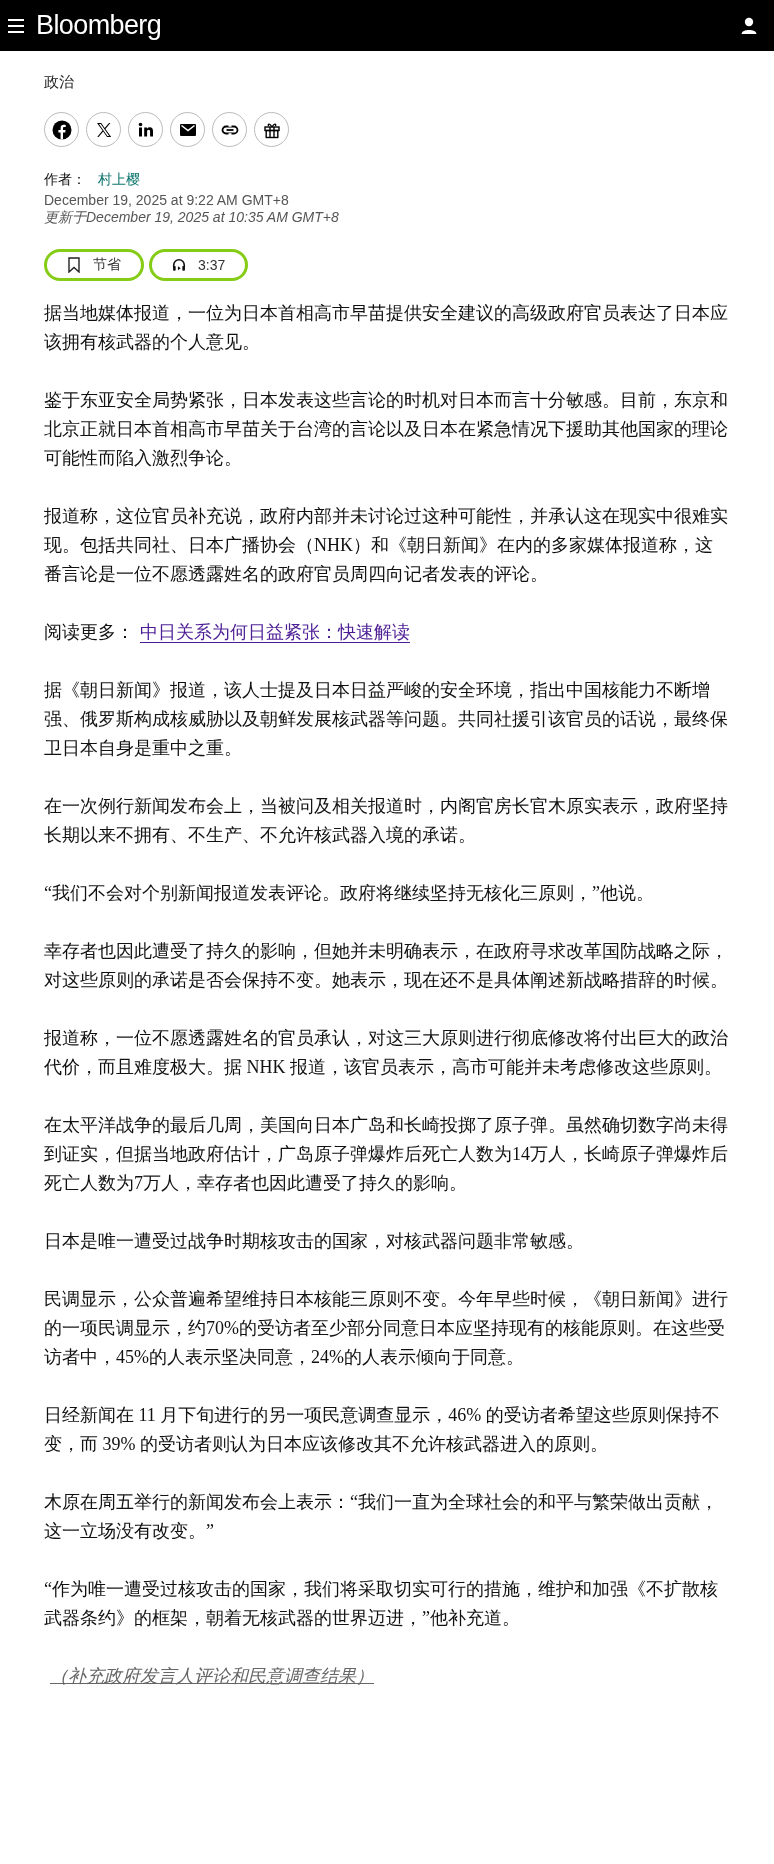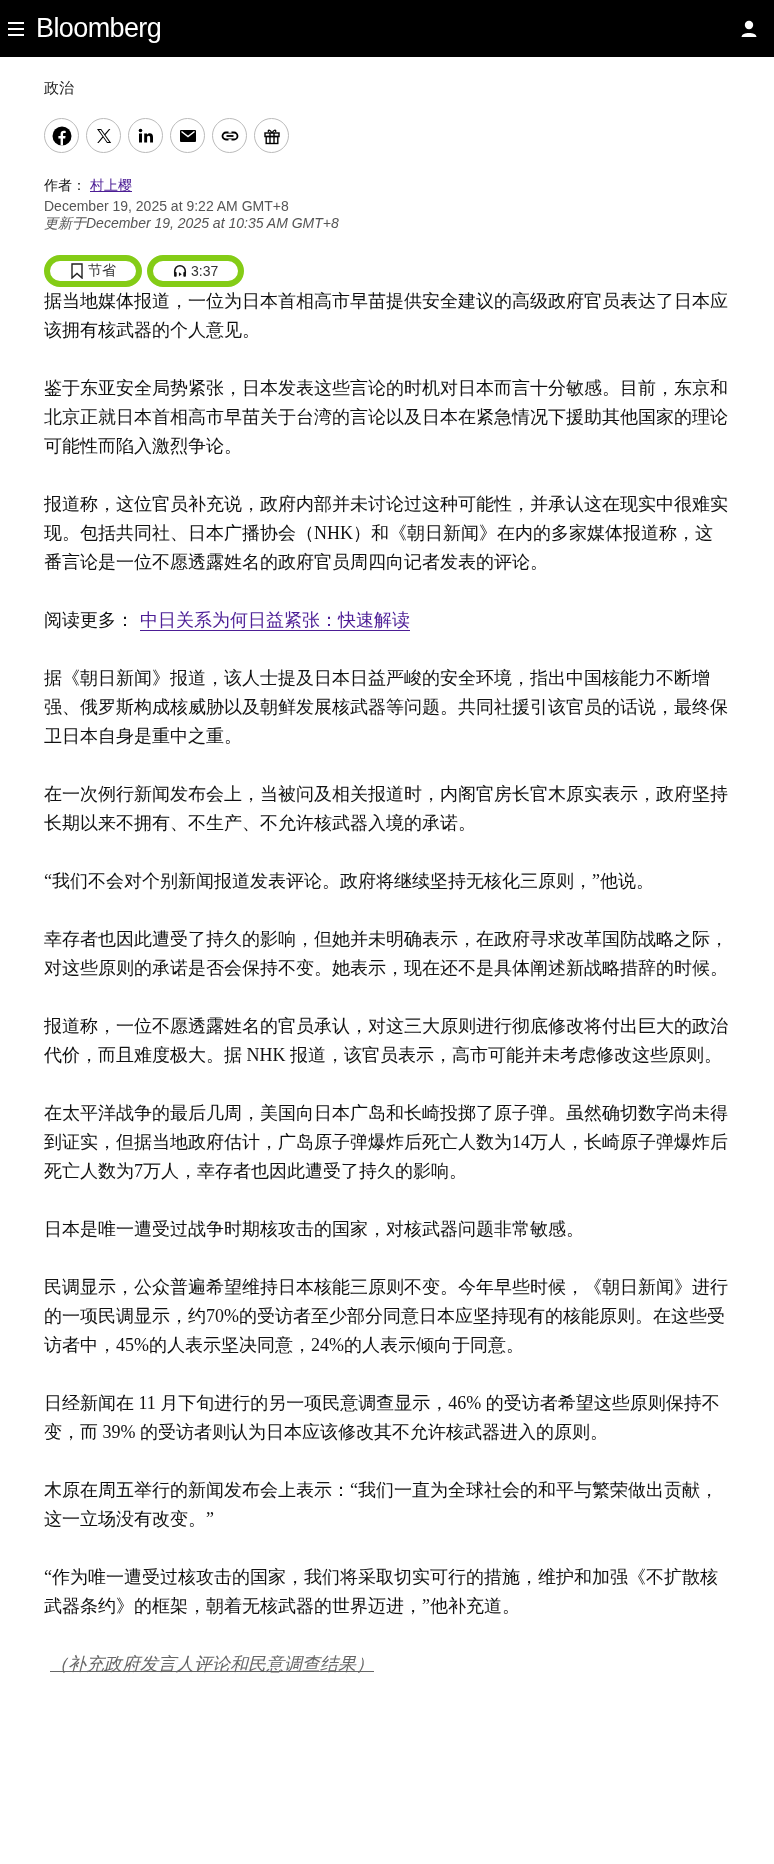--- a/index.html
+++ b/index.html
@@ -1,52 +1,52 @@
 <!DOCTYPE html>
 <html><head>
 <meta charset="utf-8">
 <style>
   * { box-sizing: border-box; margin: 0; padding: 0; }
   html, body { width: 774px; background: #ffffff; }
   body { font-family: "Liberation Sans", "DejaVu Sans", sans-serif; color: #000; }
 
   .topbar {
-    height: 57px; background: #000; display: flex; align-items: center;
+    height: 51px; background: #000; display: flex; align-items: center;
     justify-content: space-between; padding: 0 14px 0 8px;
   }
   .topbar-left { display: flex; align-items: center; }
   .hamburger { width: 16px; height: 14px; display: flex; flex-direction: column; justify-content: space-between; margin-right: 12px; cursor: pointer; }
   .hamburger span { display: block; height: 2px; background: #fff; }
   .logo { color: #fff; font-family: "Liberation Sans", sans-serif; font-size: 27px; font-weight: 400; letter-spacing: -0.6px; }
   .user-icon { width: 22px; height: 22px; cursor: pointer; }
 
   .content { padding: 0 45px 0 44px; }
   .category { font-size: 15px; color: #222; margin-top: 22px; }
   .headline { font-size: 25px; font-weight: 700; margin-top: 12px; line-height: 1.3; letter-spacing: 0.5px; }
 
   .share-row { display: flex; gap: 7px; margin-top: 20px; }
   .share-btn {
     width: 35px; height: 35px; border: 1px solid #bbb; border-radius: 50%;
     display: flex; align-items: center; justify-content: center; background: #fff; cursor: pointer;
   }
   .share-btn svg { width: 20px; height: 20px; }
 
   .byline { margin-top: 24px; font-size: 14px; color: #111; }
-  .byline a { color: #4c1d95; text-decoration: underline; margin-left: 4px; }
+  .byline a { color: #0f766e; margin-left: 12px; }
   .date { font-size: 14px; color: #555; margin-top: 3px; }
   .updated { font-size: 14px; color: #555; font-style: italic; margin-top: 1px; }
 
   .actions { display: flex; gap: 5px; margin-top: 22px; }
   .pill {
-    height: 32px; border: 6px solid #84cc16; border-radius: 16px; display: flex; align-items: center;
-    padding: 0 20px; font-size: 14px; color: #333; background: #fff; cursor: pointer; gap: 4px;
+    height: 32px; border: 3px solid #84cc16; border-radius: 16px; display: flex; align-items: center;
+    padding: 0 20px; font-size: 14px; color: #333; background: #fff; cursor: pointer; gap: 12px;
   }
   .pill svg { width: 14px; height: 16px; }
 
-  .body { }
+  .body { margin-top: 18px; }
   .body p { font-family: "Liberation Serif", "DejaVu Serif", serif; font-size: 18px; line-height: 29px; color: #111; margin-bottom: 29px; }
   .body p.note { color: #666; font-style: italic; padding-left: 6px; text-decoration: underline; }
   .readmore-link { color: #4c1d95; text-decoration: underline; text-underline-offset: 4px; margin-left: 6px; }
 </style>
 </head>
 <body>
 
 <header class="topbar">
   <div class="topbar-left">
     <div class="hamburger">

